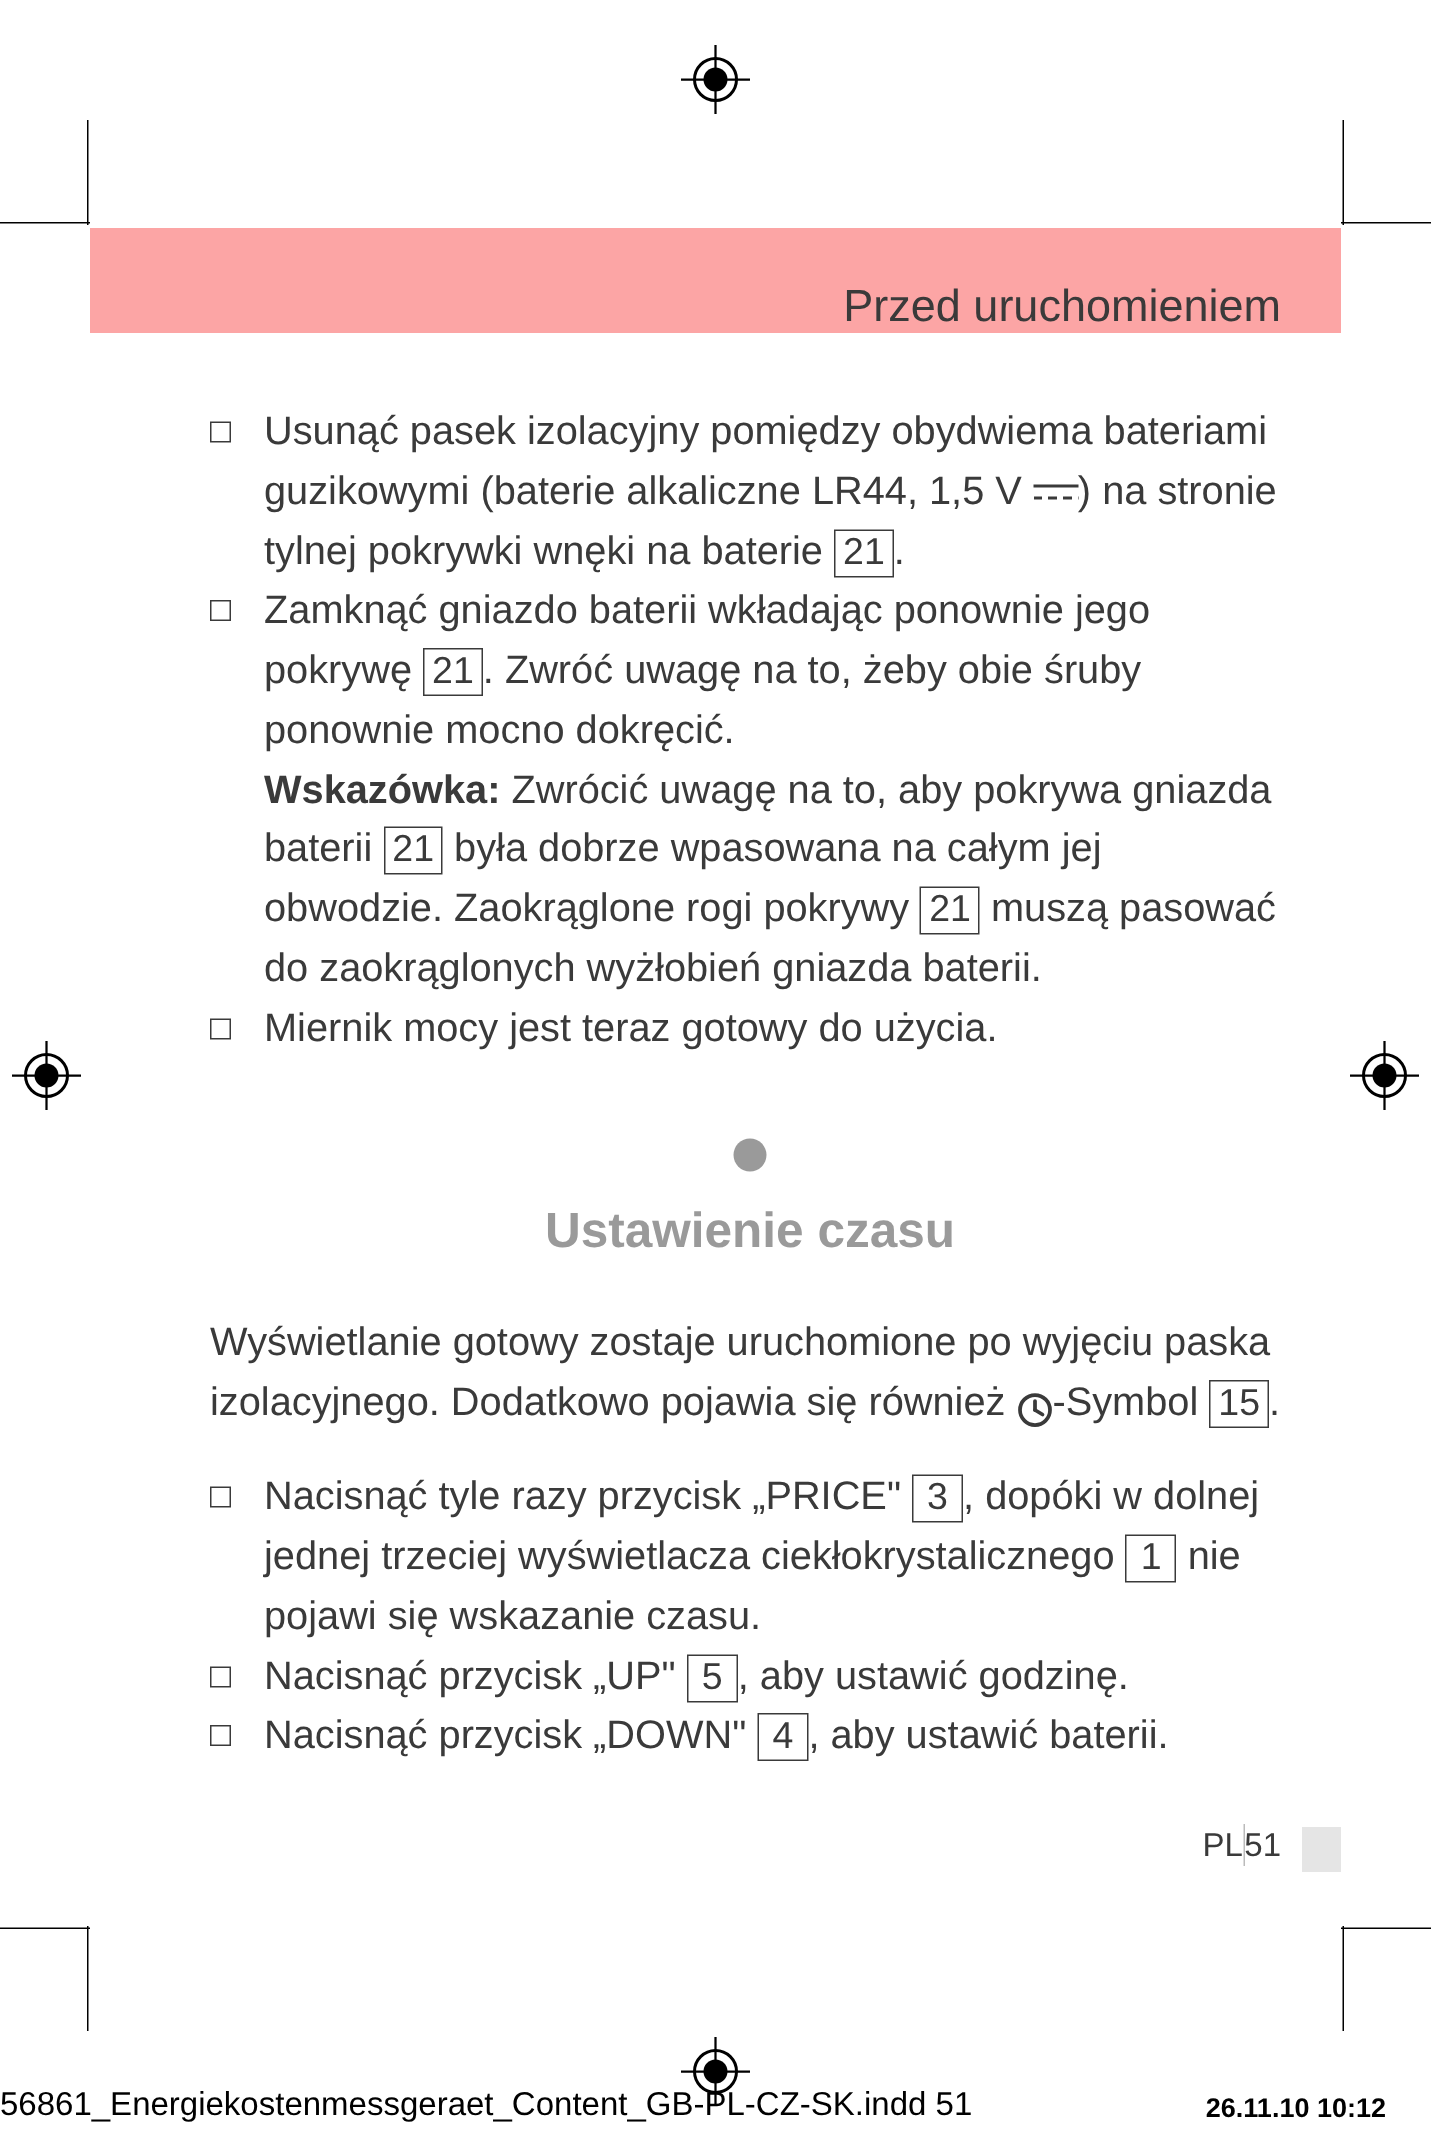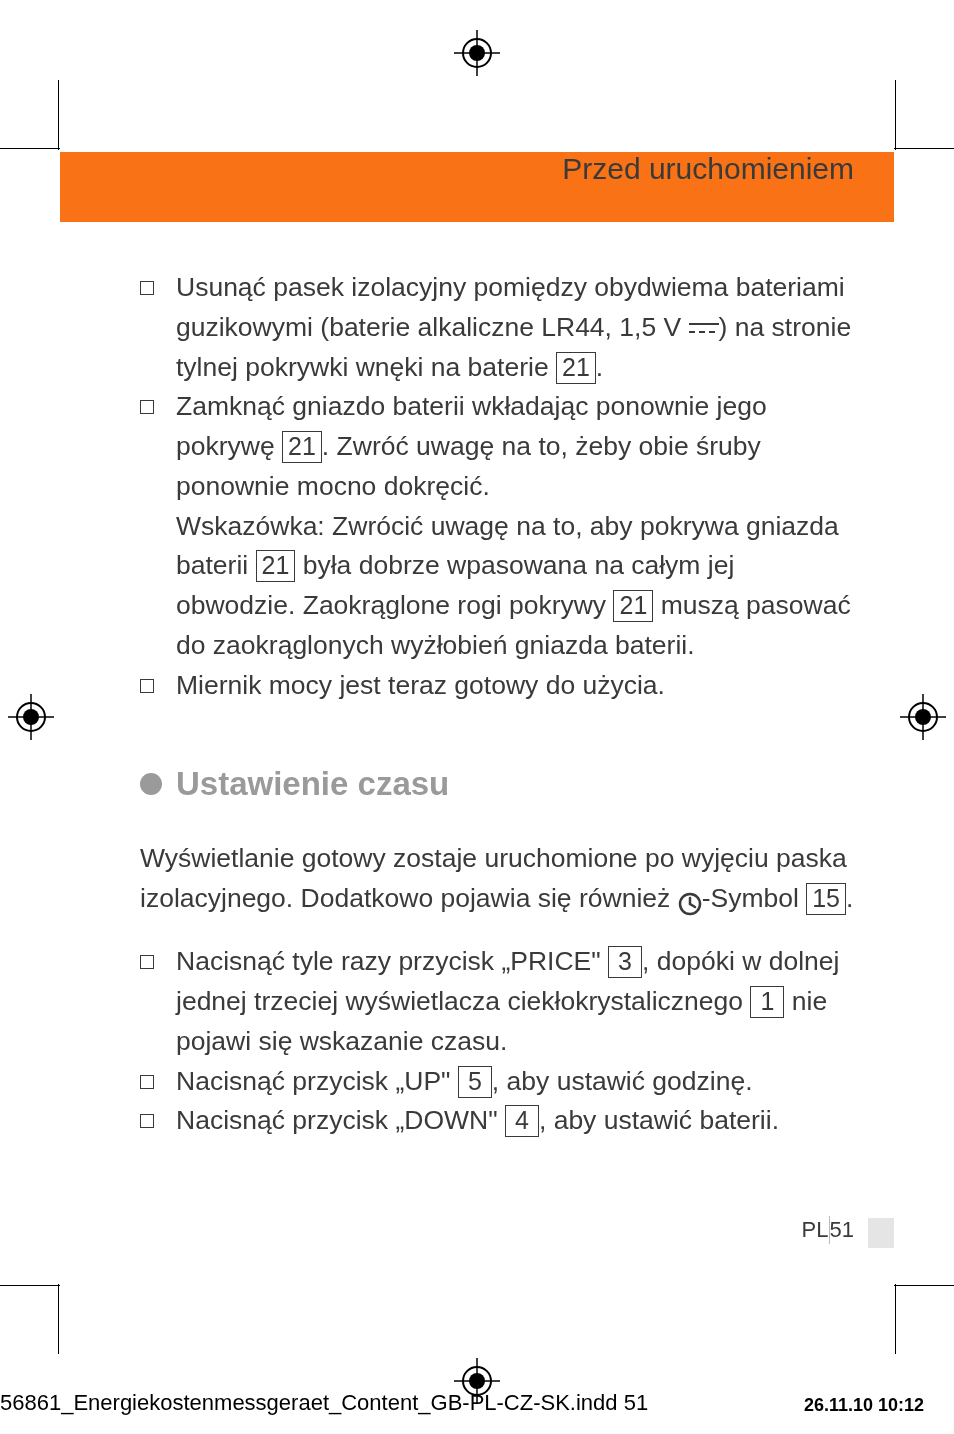--- a/index.html
+++ b/index.html
@@ -36,23 +36,23 @@
   .reg-bottom { left: 454px; bottom: 30px; }
   .reg-left { left: 8px; top: 694px; }
   .reg-right { right: 8px; top: 694px; }
 
   .header-band {
     position: absolute;
     left: 60px;
     right: 60px;
     top: 152px;
     height: 70px;
-    background: #f97316;
+    background: #fca5a5;
     display: flex;
-    align-items: flex-start;
+    align-items: flex-end;
     justify-content: flex-end;
     padding-right: 40px;
     box-sizing: border-box;
   }
   .header-band span {
     font-size: 30px;
     font-weight: 400;
     color: #3a3a3a;
     font-family: "Helvetica Neue", Helvetica, Arial, sans-serif;
   }
@@ -83,27 +83,28 @@
     border:1.5px solid #3a3a3a;
     min-width: 22px;
     padding: 0 5px;
     height: 30px;
     line-height: 28px;
     text-align:center;
     font-size: 25px;
     vertical-align: baseline;
     box-sizing: content-box;
   }
-  .bold { font-weight: 400; }
+  .bold { font-weight: 700; }
   .section-head {
     margin-top: 54px;
     margin-bottom: 30px;
     display:flex;
     align-items:center;
     gap: 14px;
+    flex-direction: column;
   }
   .bullet {
     width: 22px;
     height: 22px;
     background: #9a9a9a;
     border-radius: 50%;
     flex-shrink: 0;
   }
   .section-title {
     font-size: 33px;

